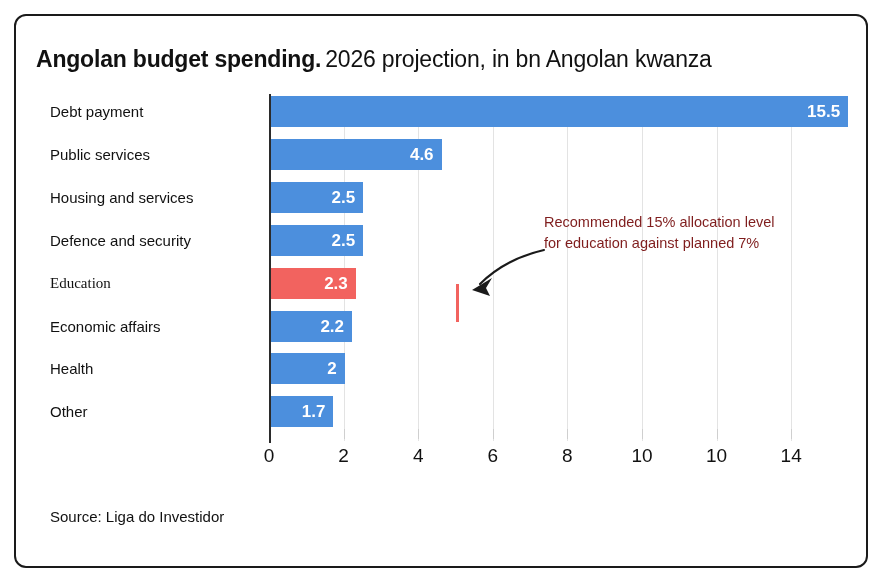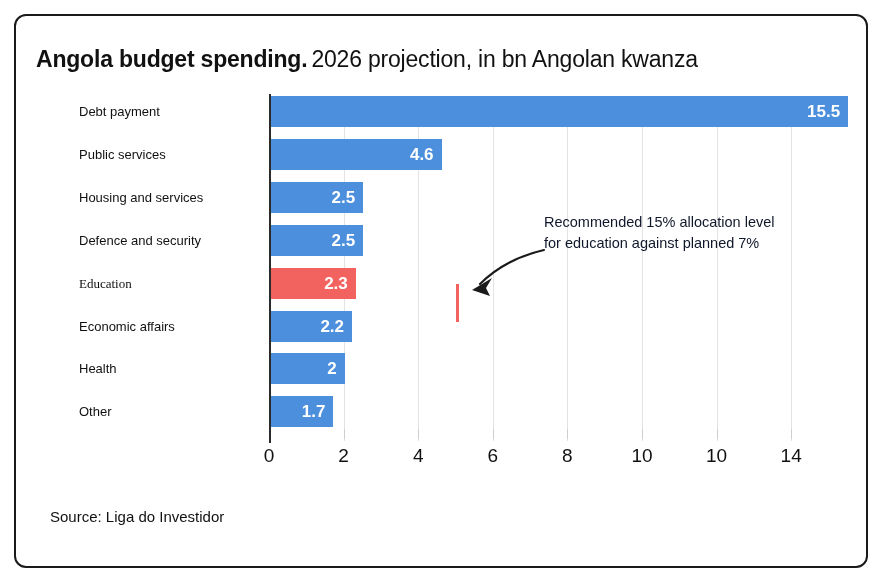--- a/index.html
+++ b/index.html
@@ -112,24 +112,23 @@
     position: absolute;
     left: 20px;
     top: 80px;
     width: 228px;
   }
   .cat-label {
     position: absolute;
     left: 14px;
     height: 31px;
     line-height: 31px;
-    font-size: 13px;
+    font-size: 15px;
     color: #111111;
     white-space: nowrap;
-    margin-left: 29px;
   }
 
   
   #xaxis {
     position: absolute;
     left: 253px;
     top: 425px;
     width: 600px;
     height: 40px;
   }
@@ -149,21 +148,21 @@
   }
 
   
   #annotation-text {
     position: absolute;
     left: 528px;
     top: 196px;
     width: 250px;
     font-size: 14.5px;
     line-height: 21px;
-    color: #0f172a;
+    color: #7f1d1d;
   }
   #annotation-arrow {
     position: absolute;
     left: 440px;
     top: 210px;
     width: 110px;
     height: 80px;
   }
   #marker-line {
     position: absolute;
@@ -184,21 +183,21 @@
     line-height: 21px;
     color: #111111;
   }
 </style>
 </head>
 <body>
 
 <div id="frame">
 
   <div id="title-block">
-    <span id="title-main">Angola budget spending.</span><span id="title-sub">2026 projection, in bn Angolan kwanza</span>
+    <span id="title-main">Angolan budget spending.</span><span id="title-sub">2026 projection, in bn Angolan kwanza</span>
   </div>
 
   <div id="cat-labels">
       <div class="cat-label" style="top: 0px;">Debt payment</div>
       <div class="cat-label" style="top: 42.9px;">Public services</div>
       <div class="cat-label" style="top: 85.8px;">Housing and services</div>
       <div class="cat-label" style="top: 128.7px; text-align: right;">Defence and security</div>
       <div class="cat-label" style="top: 171.6px; font-family: Liberation Serif, serif;">Education</div>
       <div class="cat-label" style="top: 214.5px;">Economic affairs</div>
       <div class="cat-label" style="top: 257.4px;">Health</div>

